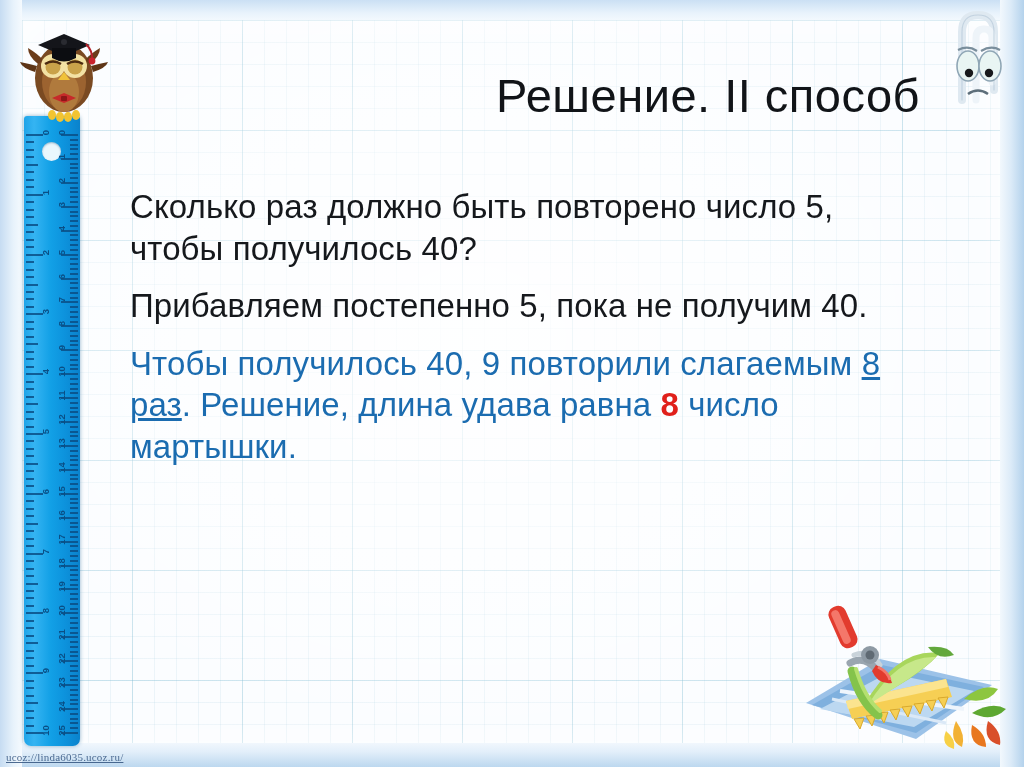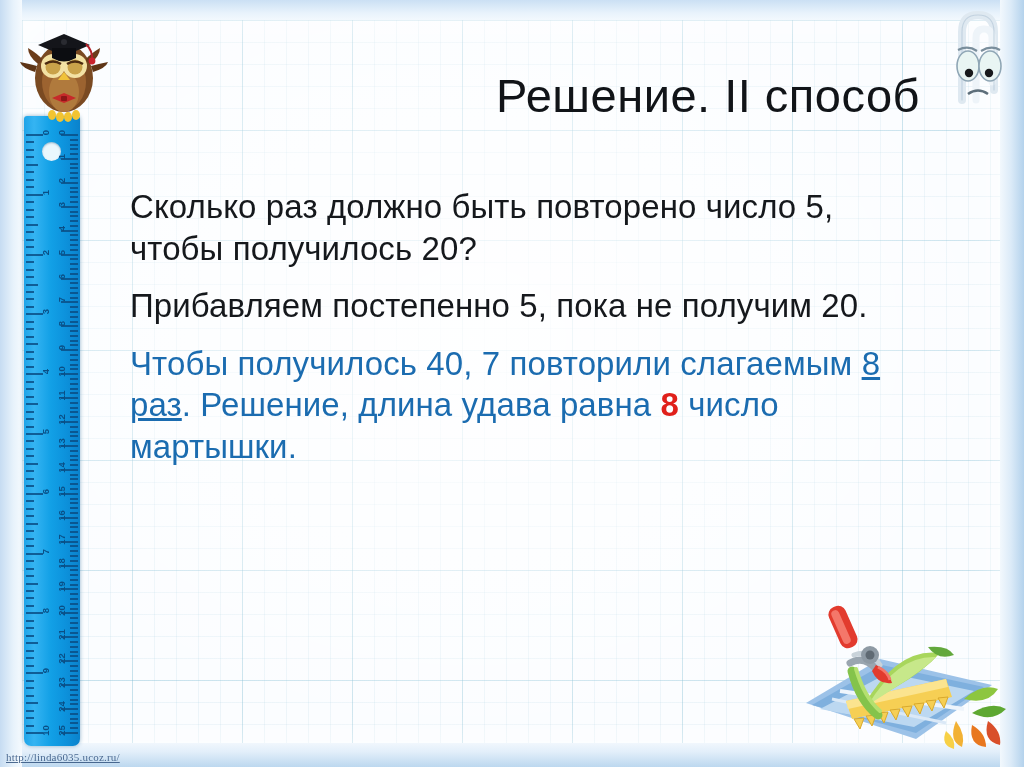--- a/index.html
+++ b/index.html
@@ -175,23 +175,23 @@
   <div class="frame-edge-top"></div>
   <div class="frame-edge-bottom"></div>
   <div class="frame-edge-left"></div>
   <div class="frame-edge-right"></div>
 
   <div class="paper"></div>
 
   <div class="title">Решение. II способ</div>
 
   <div class="body-block">
-    <p class="para">Сколько раз должно быть повторено число 5, чтобы получилось 20?</p>
-    <p class="para">Прибавляем постепенно 5, пока не получим 20.</p>
-    <p class="para conclusion"><span>Чтобы получилось 40, 7 повторили слагаемым </span><span class="u-underline">8 раз</span><span>. Решение, длина удава равна </span><span class="red-bold">8</span><span> число мартышки.</span></p>
+    <p class="para">Сколько раз должно быть повторено число 5, чтобы получилось 40?</p>
+    <p class="para">Прибавляем постепенно 5, пока не получим 40.</p>
+    <p class="para conclusion"><span>Чтобы получилось 40, 9 повторили слагаемым </span><span class="u-underline">8 раз</span><span>. Решение, длина удава равна </span><span class="red-bold">8</span><span> число мартышки.</span></p>
   </div>
 
   <div class="ruler">
     <div class="hole"></div>
     <div class="tickcol left">
         <div class="tick big" style="top: 18px;"></div>
         <div class="rnum" style="top: 11px;">0</div>
         <div class="tick small" style="top: 25.475px;"></div>
         <div class="tick small" style="top: 32.95px;"></div>
         <div class="tick small" style="top: 40.425px;"></div>
@@ -526,15 +526,15 @@
         <path d="M168 106 q18 -16 34 -10 q-10 16 -34 10 z" fill="#8dc63f"></path>
         <path d="M176 120 q20 -12 34 -4 q-14 14 -34 4 z" fill="#5ea832"></path>
         <path d="M160 128 q10 14 6 26 q-14 -6 -6 -26 z" fill="#f2b134"></path>
         <path d="M176 132 q14 8 14 22 q-18 -2 -14 -22 z" fill="#e8771f"></path>
         <path d="M192 128 q14 10 12 24 q-18 -4 -12 -24 z" fill="#d94f2a"></path>
         <path d="M150 138 q10 8 8 18 q-14 -4 -8 -18 z" fill="#f7d046"></path>
       </g>
     </svg>
   </div>
 
-  <div class="watermark">http://linda6035.ucoz.ru/</div>
+  <div class="watermark">ucoz://linda6035.ucoz.ru/</div>
 
 </div>
 
 </body></html>

